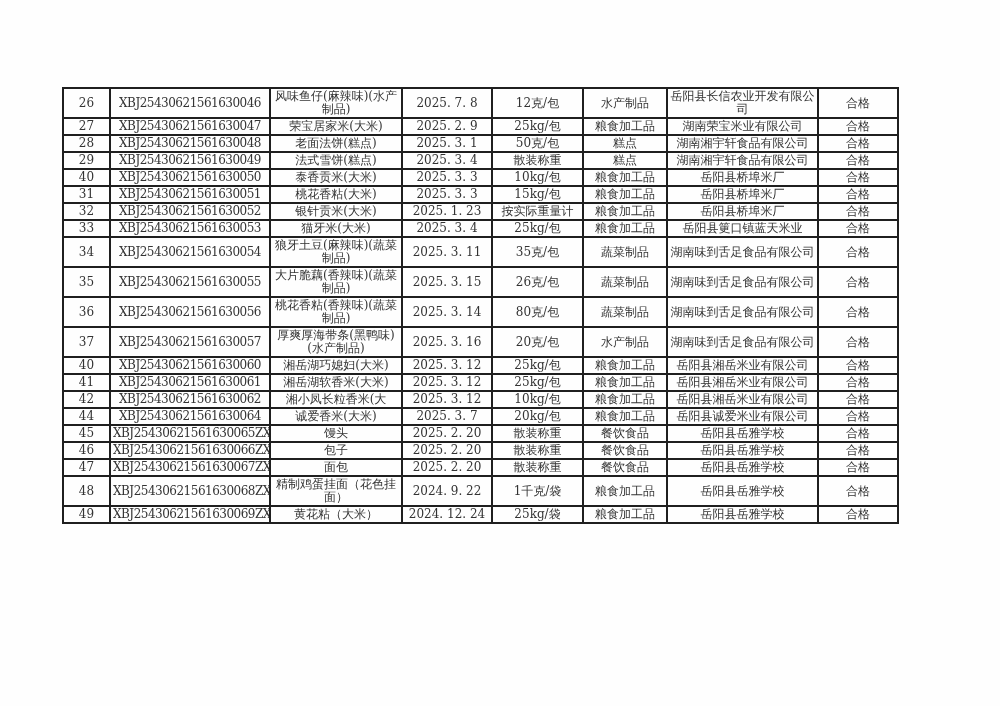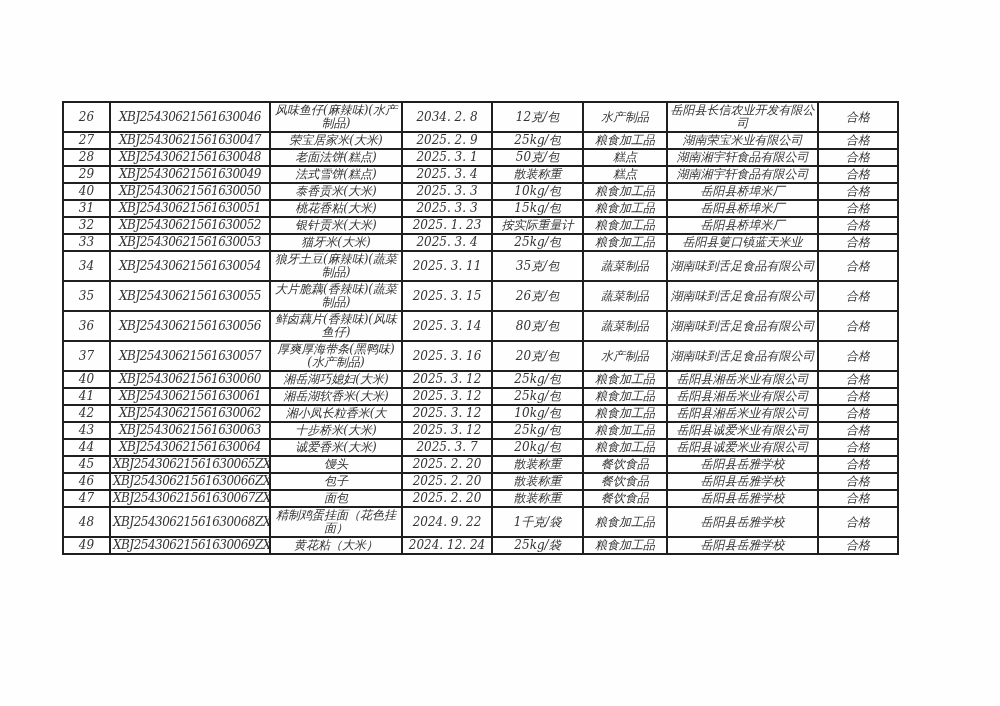--- a/index.html
+++ b/index.html
@@ -11,25 +11,24 @@
     position: relative;
     width: 1000px;
     height: 706px;
     background: #fefefe;
     overflow: hidden;
     font-family: "DejaVu Serif", "Liberation Serif", serif;
   }
   table.inspection {
     position: absolute;
     left: 62px;
-    top: 101px;
+    top: 87px;
     border-collapse: collapse;
     table-layout: fixed;
     width: 835px;
-    font-style: italic;
   }
   table.inspection td {
     border: 2px solid #1f1f1f;
     text-align: center;
     vertical-align: middle;
     font-size: 12px;
     line-height: 13px;
     color: #333333;
     padding: 1px 2px;
     overflow: hidden;
@@ -56,21 +55,21 @@
       <col style="width:91px">
       <col style="width:84px">
       <col style="width:151px">
       <col style="width:80px">
     </colgroup>
     <tbody id="tbody">
         <tr>
     <td class="c-seq">26</td>
     <td class="c-id">XBJ25430621561630046</td>
     <td class="c-product">风味鱼仔(麻辣味)(水产制品)</td>
-    <td class="c-date">2034. 2. 8</td>
+    <td class="c-date">2025. 7. 8</td>
     <td class="c-spec">12克/包</td>
     <td class="c-category">水产制品</td>
     <td class="c-company">岳阳县长信农业开发有限公司</td>
     <td class="c-result">合格</td>
   </tr>
         <tr>
     <td class="c-seq">27</td>
     <td class="c-id">XBJ25430621561630047</td>
     <td class="c-product">荣宝居家米(大米)</td>
     <td class="c-date">2025. 2. 9</td>
@@ -155,21 +154,21 @@
     <td class="c-product">大片脆藕(香辣味)(蔬菜制品)</td>
     <td class="c-date">2025. 3. 15</td>
     <td class="c-spec">26克/包</td>
     <td class="c-category">蔬菜制品</td>
     <td class="c-company">湖南味到舌足食品有限公司</td>
     <td class="c-result">合格</td>
   </tr>
         <tr>
     <td class="c-seq">36</td>
     <td class="c-id">XBJ25430621561630056</td>
-    <td class="c-product">鲜卤藕片(香辣味)(风味鱼仔)</td>
+    <td class="c-product">桃花香粘(香辣味)(蔬菜制品)</td>
     <td class="c-date">2025. 3. 14</td>
     <td class="c-spec">80克/包</td>
     <td class="c-category">蔬菜制品</td>
     <td class="c-company">湖南味到舌足食品有限公司</td>
     <td class="c-result">合格</td>
   </tr>
         <tr>
     <td class="c-seq">37</td>
     <td class="c-id">XBJ25430621561630057</td>
     <td class="c-product">厚爽厚海带条(黑鸭味)(水产制品)</td>
@@ -203,30 +202,20 @@
     <td class="c-seq">42</td>
     <td class="c-id">XBJ25430621561630062</td>
     <td class="c-product">湘小凤长粒香米(大</td>
     <td class="c-date">2025. 3. 12</td>
     <td class="c-spec">10kg/包</td>
     <td class="c-category">粮食加工品</td>
     <td class="c-company">岳阳县湘岳米业有限公司</td>
     <td class="c-result">合格</td>
   </tr>
         <tr>
-    <td class="c-seq">43</td>
-    <td class="c-id">XBJ25430621561630063</td>
-    <td class="c-product">十步桥米(大米)</td>
-    <td class="c-date">2025. 3. 12</td>
-    <td class="c-spec">25kg/包</td>
-    <td class="c-category">粮食加工品</td>
-    <td class="c-company">岳阳县诚爱米业有限公司</td>
-    <td class="c-result">合格</td>
-  </tr>
-        <tr>
     <td class="c-seq">44</td>
     <td class="c-id">XBJ25430621561630064</td>
     <td class="c-product">诚爱香米(大米)</td>
     <td class="c-date">2025. 3. 7</td>
     <td class="c-spec">20kg/包</td>
     <td class="c-category">粮食加工品</td>
     <td class="c-company">岳阳县诚爱米业有限公司</td>
     <td class="c-result">合格</td>
   </tr>
         <tr>

